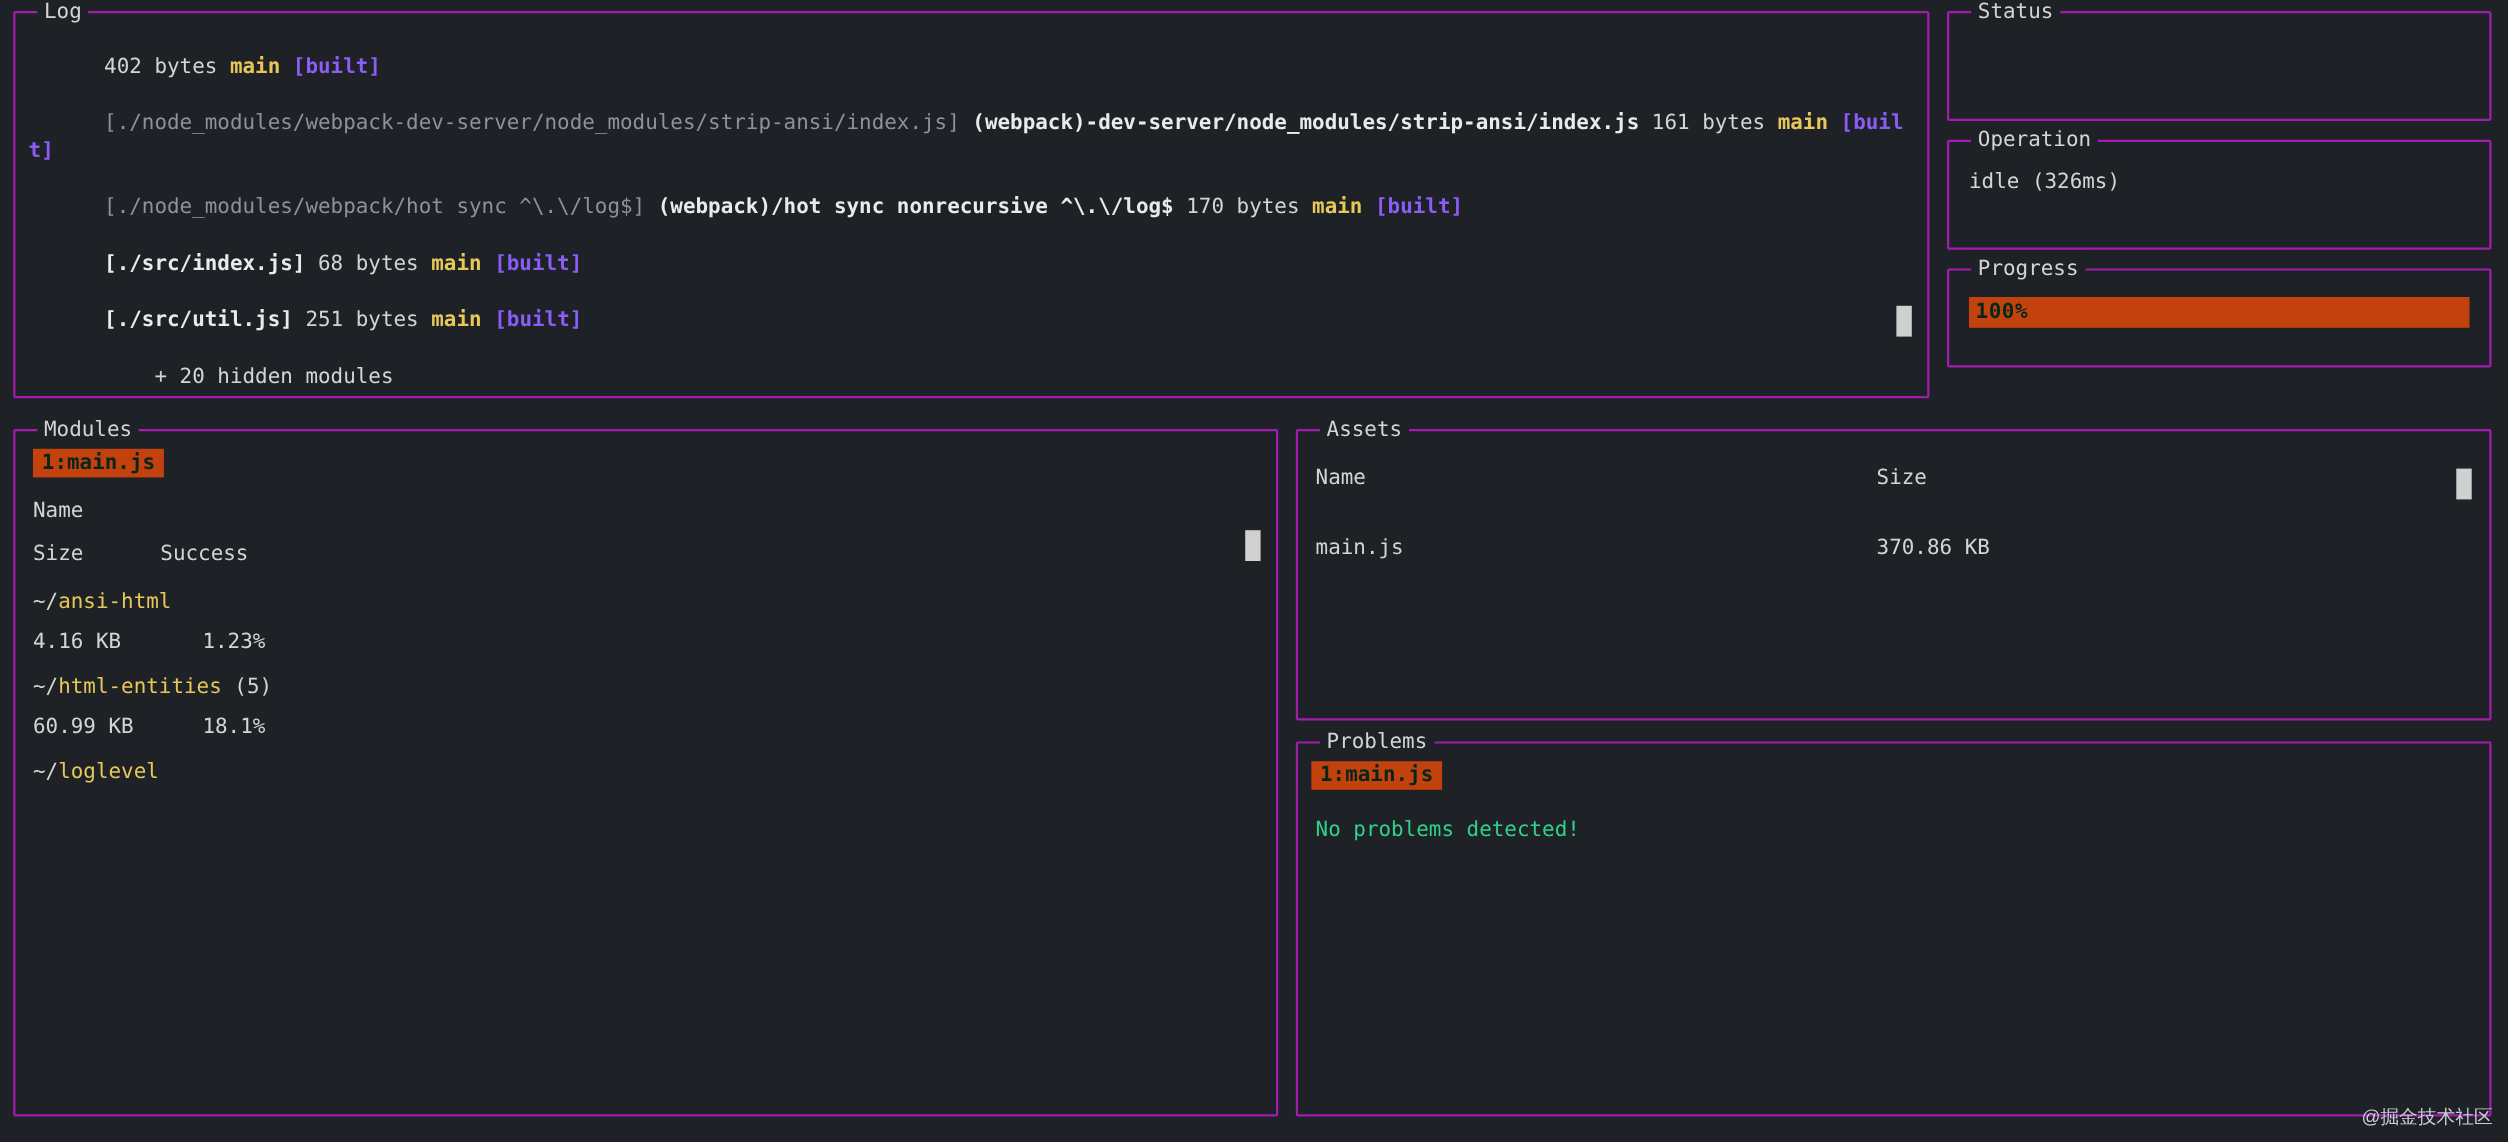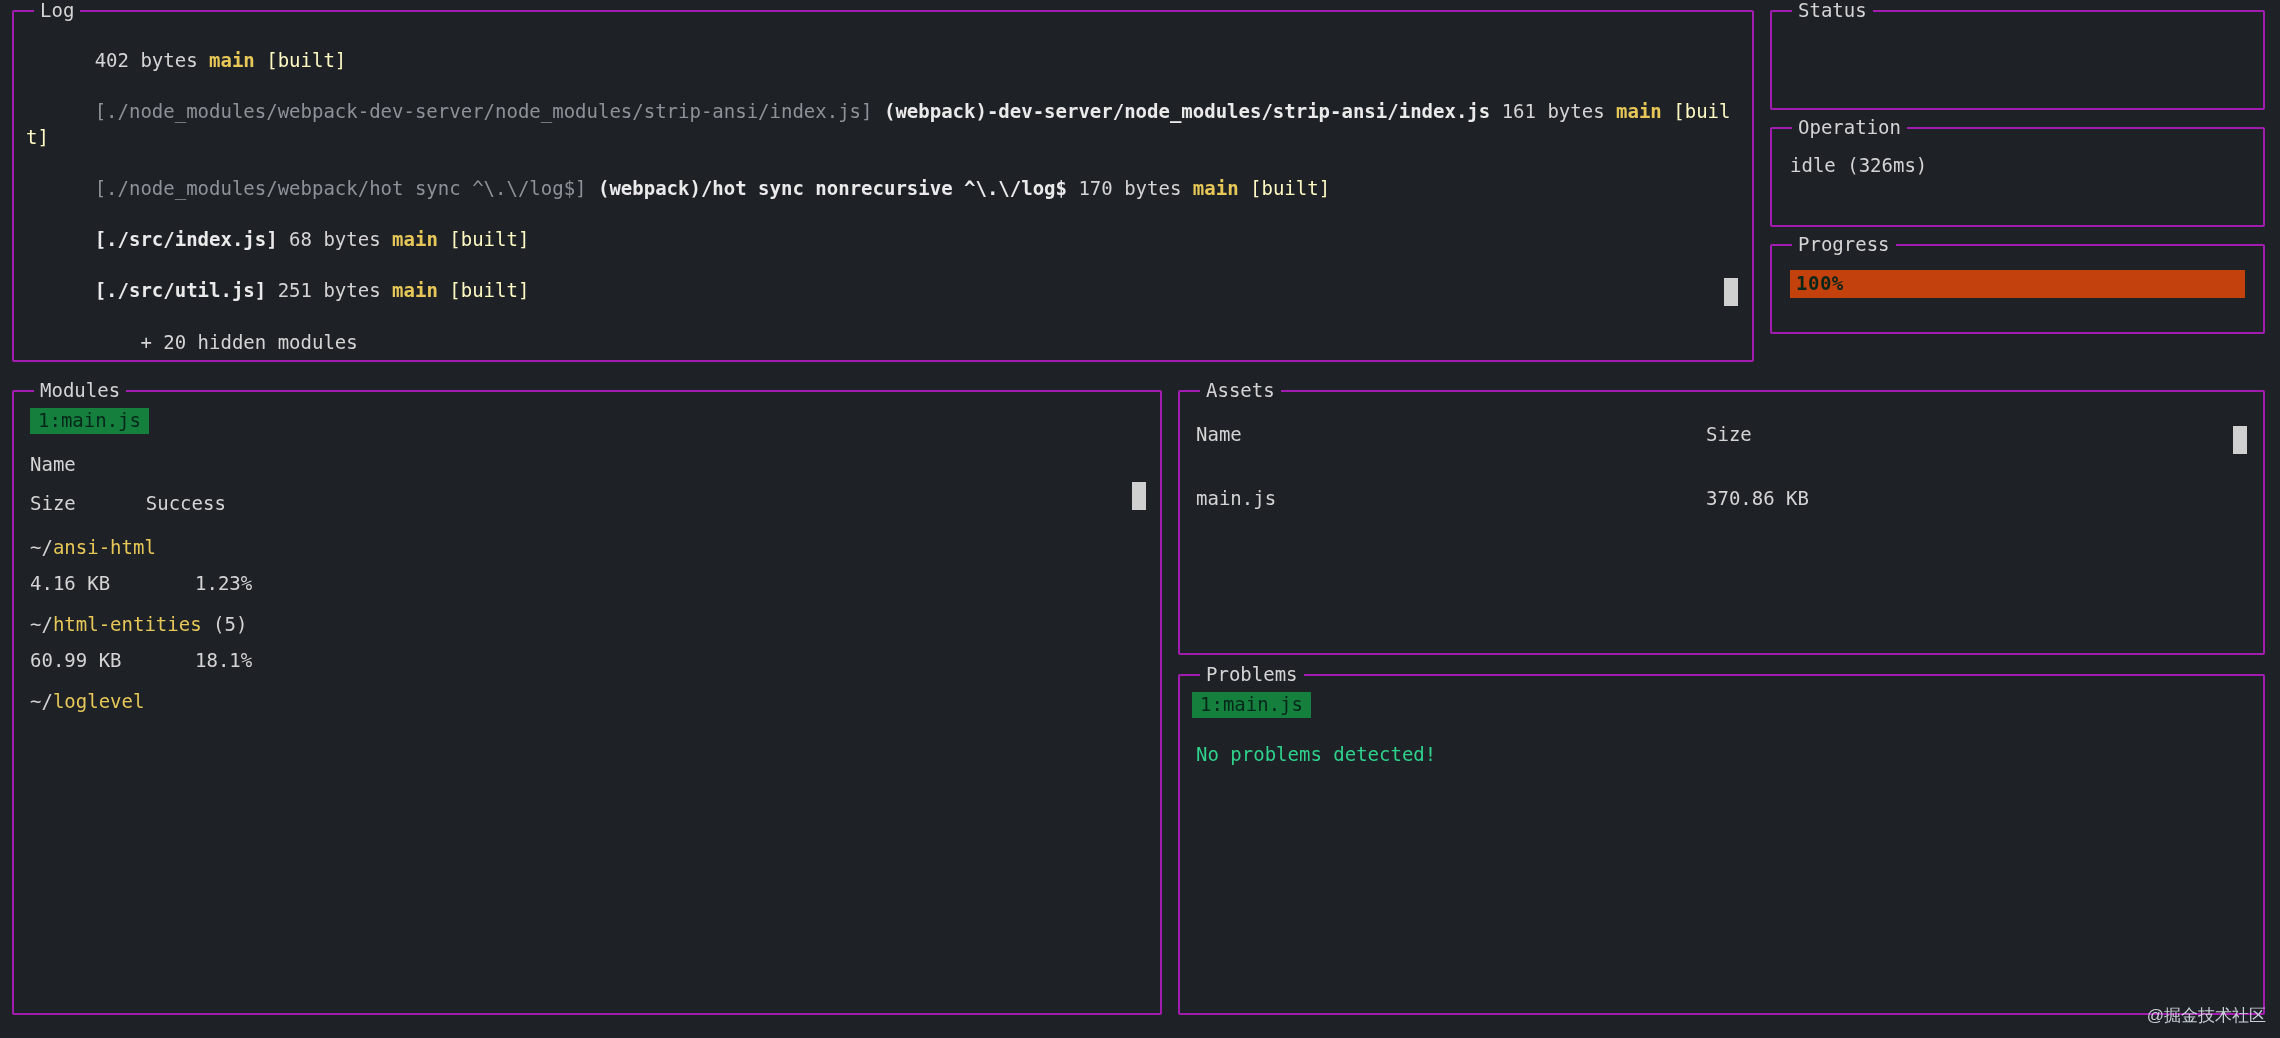--- a/index.html
+++ b/index.html
@@ -39,21 +39,21 @@
   #log        { left: 12px;  top: 10px;  width: 1742px; height: 352px; }
   #status     { left: 1770px; top: 10px;  width: 495px;  height: 100px; }
   #operation  { left: 1770px; top: 127px; width: 495px;  height: 100px; }
   #progress   { left: 1770px; top: 244px; width: 495px;  height: 90px; }
   #modules    { left: 12px;  top: 390px; width: 1150px; height: 625px; }
   #assets     { left: 1178px; top: 390px; width: 1087px; height: 265px; }
   #problems   { left: 1178px; top: 674px; width: 1087px; height: 341px; }
 
   .muted  { color: #8d9299; }
   .yellow { color: #e6c757; font-weight: bold; }
-  .green  { color: #fef9c3; font-weight: normal; }
+  .green  { color: #8b5cf6; font-weight: bold; }
   .bold-white { color: #eaeaea; font-weight: bold; }
 
   .log-text { white-space: pre-wrap; word-break: break-all; font-size: 19px; }
 
   .status-value { color: #2fd18b; font-weight: bold; font-size: 21px; padding: 14px 6px; }
 
   .op-value { color: #d4d4d4; padding: 14px 6px; }
 
   .progress-bar {
     margin: 14px 6px;
@@ -62,35 +62,35 @@
     color: #07261a;
     font-weight: bold;
     display: flex;
     align-items: center;
     padding-left: 6px;
     letter-spacing: 0.5px;
   }
 
   .tab {
     display: inline-block;
-    background: #15803d;
+    background: #c2410c;
     color: #07261a;
-    font-weight: normal;
+    font-weight: bold;
     padding: 0 8px;
     margin: 6px 0 18px 0;
   }
 
   .mod-list { padding: 0 4px; }
   .mod-head { color: #d4d4d4; margin-bottom: 14px; }
   .mod-subhead { display: flex; gap: 70px; margin-bottom: 18px; }
   .mod-row { margin-bottom: 14px; }
   .mod-path .tilde { color: #d4d4d4; }
   .mod-path .name  { color: #e6c757; }
   .mod-path .suffix{ color: #d4d4d4; }
-  .mod-vals { display: flex; gap: 55px; margin-top: 10px; margin-bottom: 16px; }
+  .mod-vals { display: flex; gap: 44px; margin-top: 10px; margin-bottom: 16px; }
   .mod-size { width: 110px; }
   .mod-pct  { }
 
   .assets-head { display: flex; margin: 20px 4px 38px 4px; }
   .assets-head .c1 { width: 510px; }
   .assets-row  { display: flex; margin: 0 4px; }
   .assets-row .c1 { width: 510px; }
 
   .problems-text { color: #2fd18b; margin: 6px 4px; }
 

